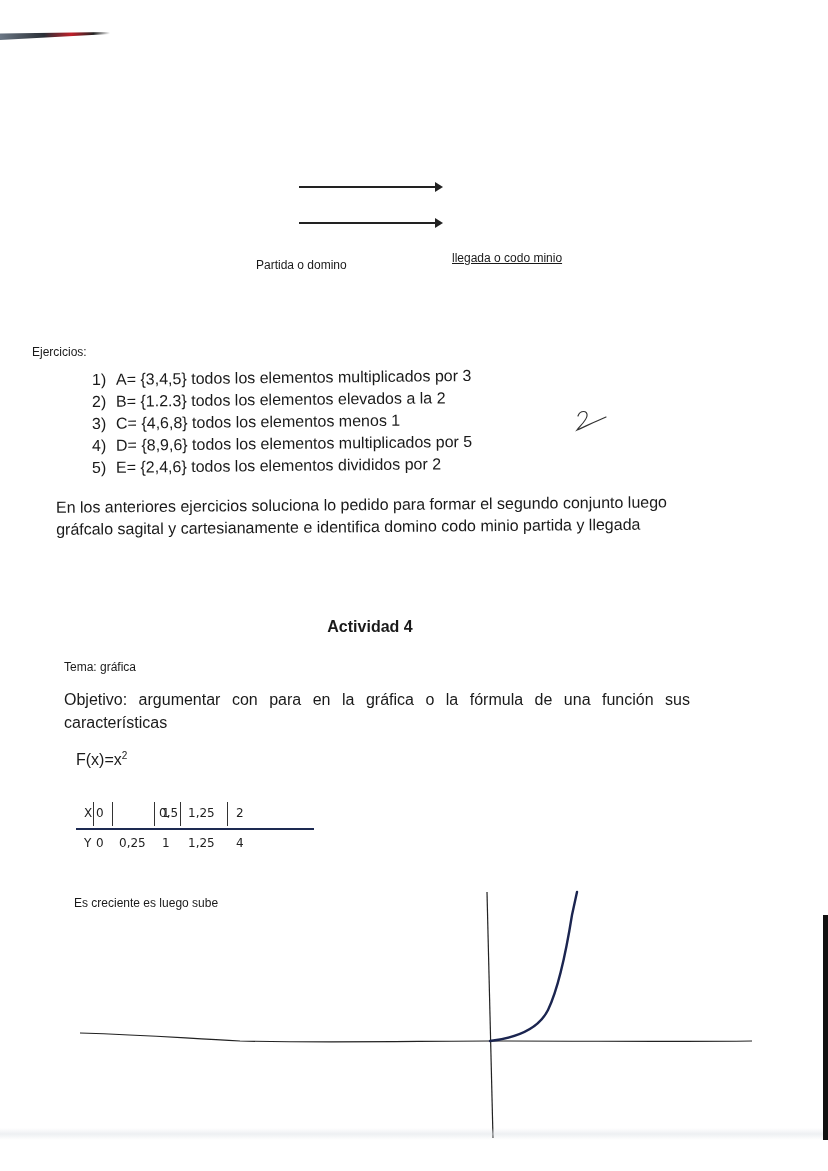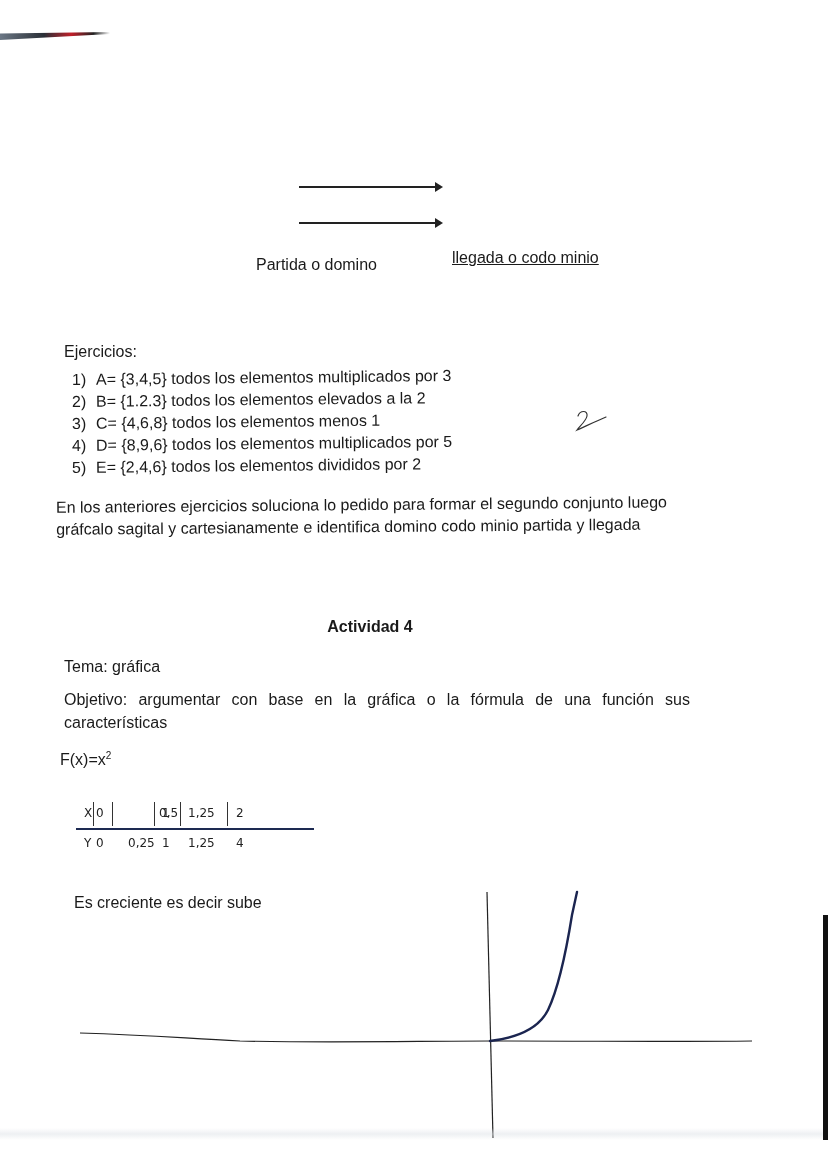--- a/index.html
+++ b/index.html
@@ -3,38 +3,38 @@
   <meta charset="utf-8">
   <style>
     html, body { margin: 0; padding: 0; }
     body {
       width: 828px; height: 1171px; position: relative; overflow: hidden;
       background: #ffffff;
       font-family: "Liberation Sans", sans-serif;
       color: #1a1a1a;
     }
     .abs { position: absolute; }
-    .txt { font-size: 16px; line-height: 22px; white-space: nowrap; }
+    .txt { font-size: 12px; line-height: 22px; white-space: nowrap; }
     .corner-mark {
       left: 0; top: 32px; width: 110px; height: 8px;
       background: linear-gradient(90deg, #6b7785 0%, #2a2f36 40%, #c0202a 65%, #222 85%, rgba(0,0,0,0) 100%);
       clip-path: polygon(0 20%, 100% 0, 100% 25%, 0 100%);
     }
     .arrow { height: 2px; background: #222; width: 140px; }
     .arrow::after {
       content: ""; position: absolute; right: -4px; top: -4px;
       border-left: 8px solid #222; border-top: 5px solid transparent; border-bottom: 5px solid transparent;
     }
-    .ex-list { left: 72px; top: 367px; }
+    .ex-list { left: 92px; top: 367px; }
     .ex-item { font-size: 16px; line-height: 22px; white-space: nowrap; }
     .ex-num { display: inline-block; width: 24px; }
     .para { left: 56px; top: 494px; width: 650px; font-size: 16px; line-height: 22px; }
     .heading { left: 0; width: 740px; top: 618px; text-align: center; font-weight: bold; font-size: 16px; }
     .objective { left: 64px; top: 688px; width: 626px; font-size: 16px; line-height: 23px; text-align: justify; text-align-last: left; }
-    .formula { left: 60px; top: 750px; font-size: 16px; }
+    .formula { left: 76px; top: 750px; font-size: 16px; }
     .formula sup { font-size: 10px; }
     .vtable { left: 76px; top: 802px; font-family: "DejaVu Sans", sans-serif; font-size: 12px; color: #222; }
     .vrow { position: relative; height: 24px; }
     .vcell { position: absolute; top: 4px; white-space: nowrap; }
     .vdiv { position: absolute; top: 0; width: 1px; height: 24px; background: #333; }
     .hline { position: absolute; left: 0; top: 26px; width: 238px; height: 1.5px; background: #1d2a52; }
     .handwritten-2 { left: 574px; top: 408px; }
     .right-edge { left: 823px; top: 915px; width: 5px; height: 225px; background: #111; }
     .scan-shadow { left: 0; top: 1128px; width: 828px; height: 12px;
       background: linear-gradient(180deg, rgba(200,205,210,0) 0%, rgba(220,225,230,0.5) 50%, rgba(255,255,255,0) 100%); }
@@ -43,21 +43,21 @@
 <body>
 
 <div class="abs corner-mark"></div>
 
 <div class="abs arrow" style="left:299px; top:186px;"></div>
 <div class="abs arrow" style="left:299px; top:222px;"></div>
 
 <div class="abs txt" style="left:256px; top:254px;">Partida o domino</div>
 <div class="abs txt" style="left:452px; top:247px;text-decoration:underline;">llegada o codo minio</div>
 
-<div class="abs txt" style="left:64px; top:341px;">Ejercicios:</div>
+<div class="abs txt" style="left:32px; top:341px;">Ejercicios:</div>
 
 <div class="abs ex-list">
   <div class="ex-item" style="transform:rotate(-0.6deg); margin-left:0;">
     <span class="ex-num">1)</span><span>A= {3,4,5} todos los elementos multiplicados por 3</span>
   </div>
   <div class="ex-item" style="transform:rotate(-0.6deg);">
     <span class="ex-num">2)</span><span>B= {1.2.3} todos los elementos elevados a la 2</span>
   </div>
   <div class="ex-item" style="transform:rotate(-0.6deg);">
     <span class="ex-num">3)</span><span>C= {4,6,8} todos los elementos menos 1</span>
@@ -73,21 +73,21 @@
 <div class="abs handwritten-2">
   <svg width="36" height="26" viewBox="0 0 36 26">
     <path d="M4 8 C6 2, 14 2, 13 8 C12 13, 6 18, 3 22 C10 19, 20 14, 32 9" fill="none" stroke="#333" stroke-width="1.2" stroke-linecap="round"></path>
   </svg>
 </div>
 
 <div class="abs para" style="transform:rotate(-0.5deg);">En los anteriores ejercicios soluciona lo pedido para formar el segundo conjunto luego gráfcalo sagital y cartesianamente e identifica domino codo minio partida y llegada</div>
 
 <div class="abs heading">Actividad 4</div>
 <div class="abs txt" style="left:64px; top:656px;">Tema: gráfica</div>
-<div class="abs objective">Objetivo: argumentar con base en la gráfica o la fórmula de una función sus características</div>
+<div class="abs objective">Objetivo: argumentar con para en la gráfica o la fórmula de una función sus características</div>
 
 <div class="abs formula">
   <span>F(x)=x</span><sup>2</sup>
 </div>
 
 <div class="abs vtable" style="width:240px;">
   <div class="vrow">
     <span class="vcell" style="left:8px;">X</span>
     <span class="vdiv" style="left:17px;"></span>
     <span class="vcell" style="left:20px;">0</span>
@@ -97,28 +97,28 @@
     <span class="vcell" style="left:86px;">1</span>
     <span class="vdiv" style="left:104px;"></span>
     <span class="vcell" style="left:112px;">1,25</span>
     <span class="vdiv" style="left:151px;"></span>
     <span class="vcell" style="left:160px;">2</span>
     <div class="hline"></div>
   </div>
   <div class="vrow" style="margin-top:6px;">
     <span class="vcell" style="left:8px;">Y</span>
     <span class="vcell" style="left:20px;">0</span>
-    <span class="vcell" style="left:52px;text-align:center;">0,25</span>
+    <span class="vcell" style="left:43px;text-align:center;">0,25</span>
     <span class="vcell" style="left:86px;">1</span>
     <span class="vcell" style="left:112px;">1,25</span>
     <span class="vcell" style="left:160px;">4</span>
   </div>
 </div>
 
-<div class="abs txt" style="left:74px; top:892px;">Es creciente es decir sube</div>
+<div class="abs txt" style="left:74px; top:892px;">Es creciente es luego sube</div>
 
 <svg class="abs" style="left:0; top:880px;" width="828" height="291" viewBox="0 0 828 291">
   <path d="M80 153 C150 155, 180 158, 240 161 C330 163, 420 161, 490 161 C600 161, 680 162, 752 161" fill="none" stroke="#222" stroke-width="1.2"></path>
   <line x1="487" y1="12" x2="493" y2="258" stroke="#222" stroke-width="1.2"></line>
   <path d="M490 161 C515 158, 538 150, 548 130 C560 105, 568 60, 572 35 L577 12" fill="none" stroke="#1b2550" stroke-width="2.4" stroke-linecap="round"></path>
 </svg>
 
 <div class="abs scan-shadow"></div>
 <div class="abs right-edge"></div>
 

